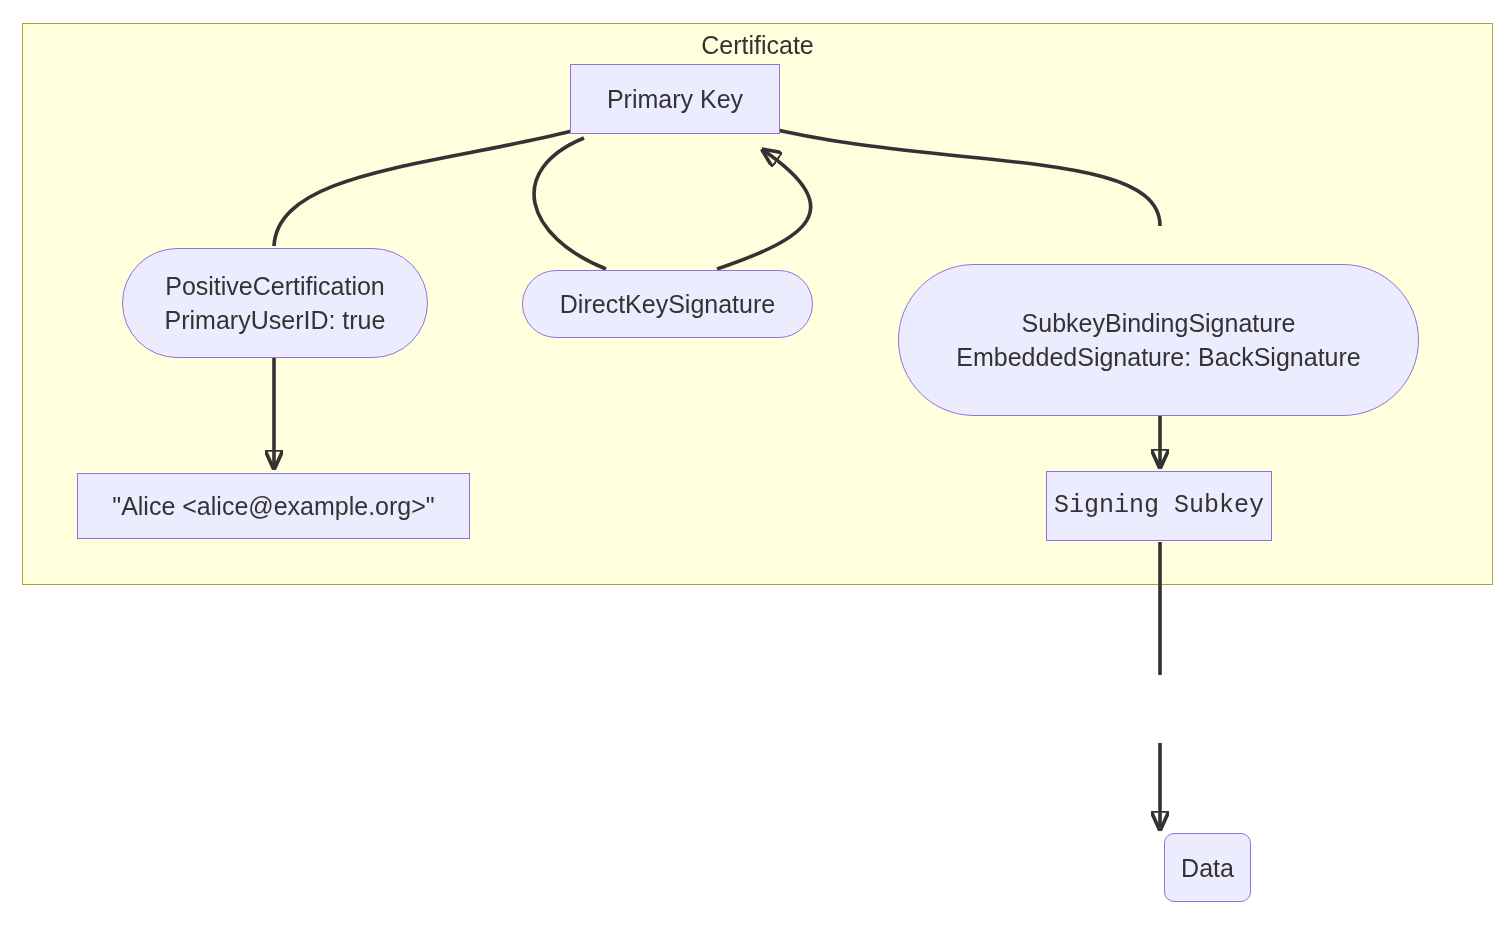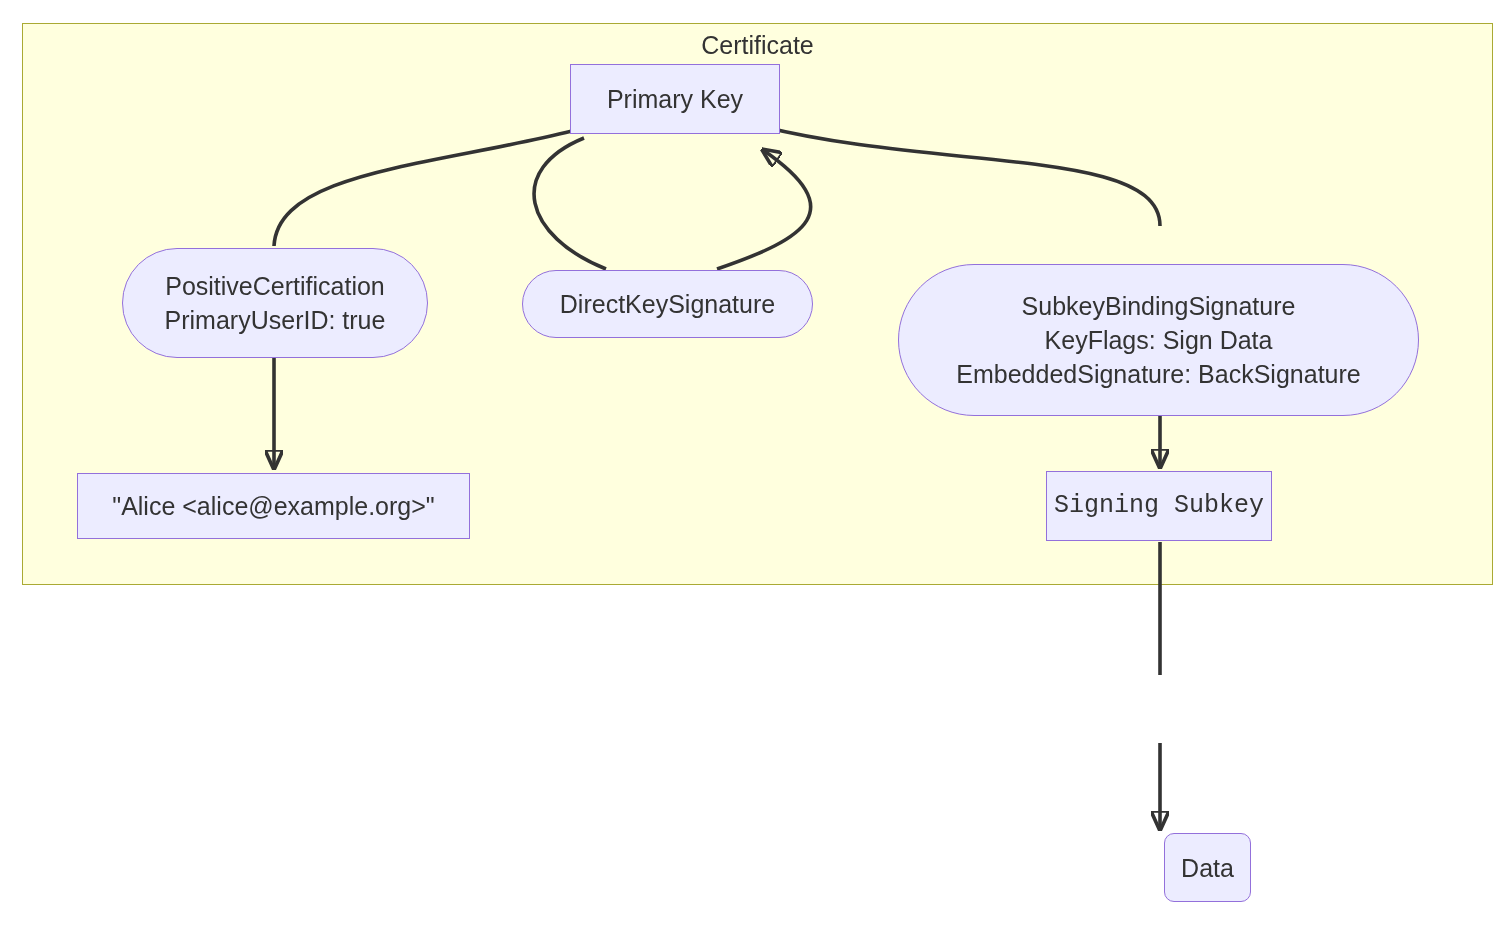--- a/index.html
+++ b/index.html
@@ -112,21 +112,20 @@
     <span class="nl">PositiveCertification</span>
     <span class="nl">PrimaryUserID: true</span>
   </div>
 
   <div class="node n-direct-key-sig">
     <span class="nl">DirectKeySignature</span>
   </div>
 
   <div class="node n-subkey-binding">
     <span class="nl">SubkeyBindingSignature</span>
-    <span class="nl">KeyFlags: Sign Data</span>
     <span class="nl">EmbeddedSignature: BackSignature</span>
   </div>
 
   <div class="node n-user-id">
     <span class="nl">"Alice &lt;alice@example.org&gt;"</span>
   </div>
 
   <div class="node n-signing-subkey">
     <span class="nl">Signing Subkey</span>
   </div>

